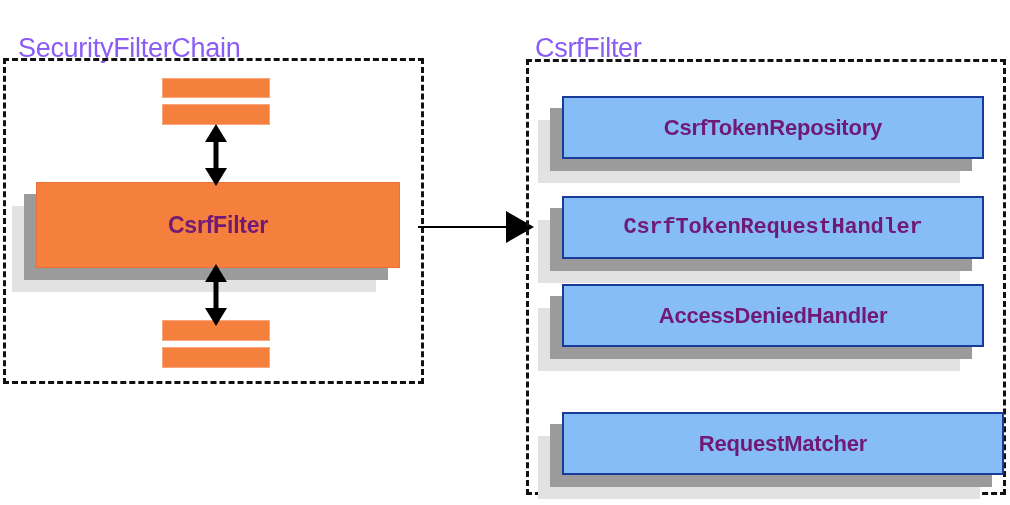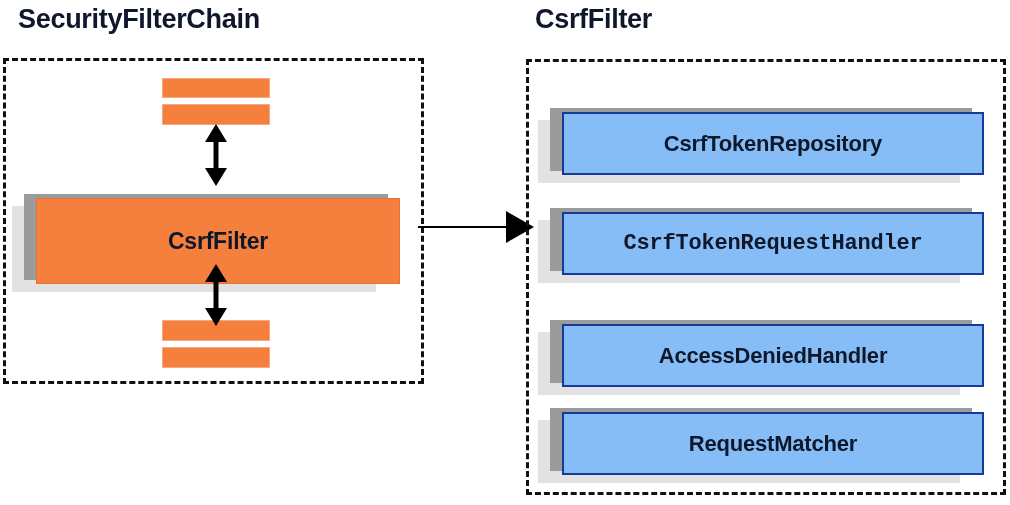--- a/index.html
+++ b/index.html
@@ -10,26 +10,27 @@
   body {
     width: 1010px;
     height: 505px;
     position: relative;
     overflow: hidden;
     font-family: "Liberation Sans", sans-serif;
   }
 
   .panel-title {
     position: absolute;
-    font-weight: bold;
+    font-weight: normal;
     font-size: 27px;
-    color: #0f172a;
+    color: #8b5cf6;
     letter-spacing: -0.3px;
     white-space: nowrap;
     line-height: 1;
+    margin-top: 29px;
   }
   #title-left  { left: 18px;  top: 6px; }
   #title-right { left: 535px; top: 6px; }
 
   .dashed-panel {
     position: absolute;
     border: 3px dashed #111111;
     box-sizing: border-box;
     background: transparent;
   }
@@ -54,23 +55,22 @@
   }
   .stack .sh-dark {
     background: #9b9b9b;
     transform: translate(-12px, 12px);
   }
   .stack .face {
     display: flex;
     align-items: center;
     justify-content: center;
     font-weight: bold;
-    color: #0f172a;
+    color: #701a75;
     line-height: 1;
-    margin-top: 16px;
   }
 
   
   #box-csrffilter { left: 36px; top: 182px; width: 364px; height: 86px; }
   #box-csrffilter .face {
     background: #f57f3d;
     border: 1px solid #e8703a;
     font-size: 23px;
     letter-spacing: -0.2px;
   }
@@ -90,22 +90,22 @@
   
   .blue-box { width: 422px; height: 63px; left: 562px; }
   .blue-box .face {
     background: #86bdf7;
     border: 2px solid #1a3a99;
     font-size: 22px;
     letter-spacing: -0.2px;
   }
   #blue-0 { top: 96px; }
   #blue-1 { top: 196px; font-family: Liberation Mono, monospace; }
-  #blue-2 { top: 308px; }
-  #blue-3 { top: 396px; }
+  #blue-2 { top: 284px; }
+  #blue-3 { top: 412px; padding-left: 20px; }
 
   
   .arrow-svg {
     position: absolute;
     overflow: visible;
   }
   #arrow-up-down-top    { left: 196px; top: 124px;  width: 40px; height: 62px; }
   #arrow-up-down-bottom { left: 196px; top: 264px;  width: 40px; height: 62px; }
   #arrow-right          { left: 418px; top: 210px;  width: 116px; height: 34px; }
 </style>

